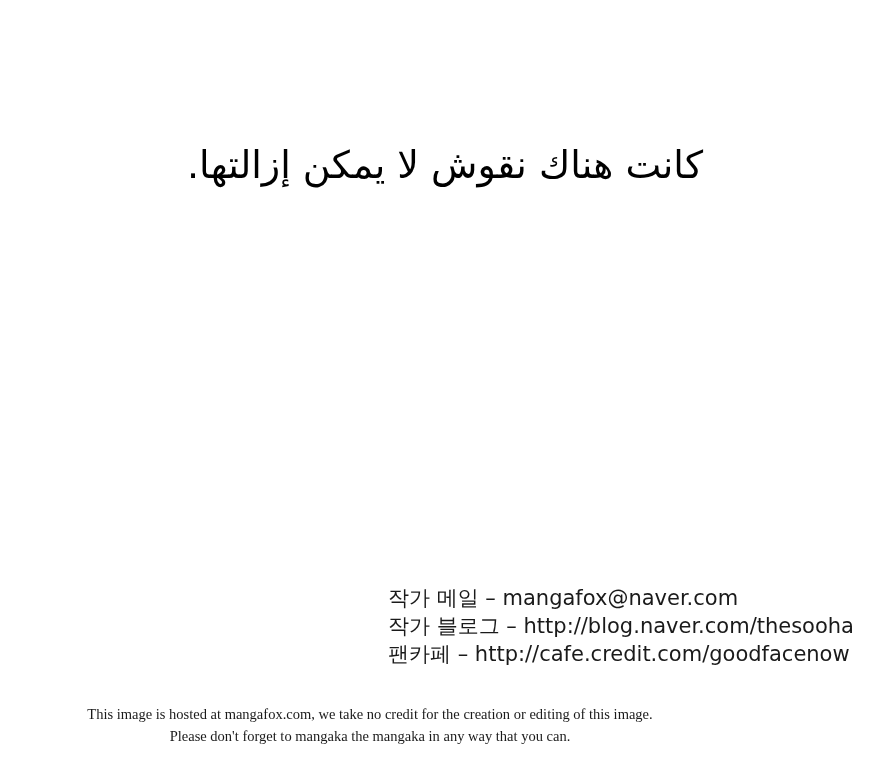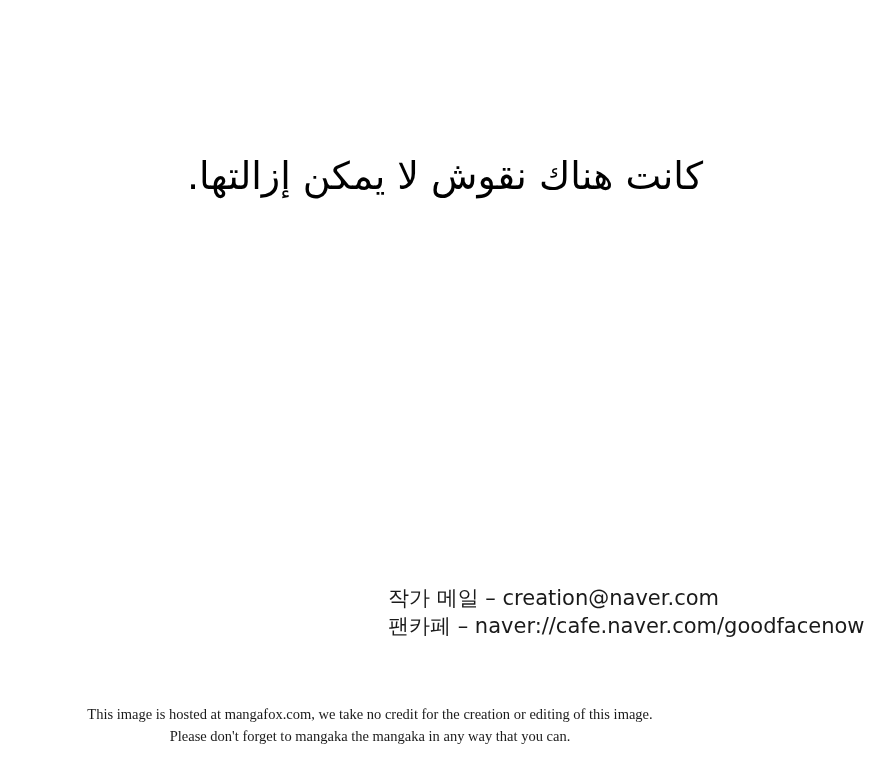--- a/index.html
+++ b/index.html
@@ -31,21 +31,20 @@
     text-align: center;
     direction: rtl;
     unicode-bidi: embed;
     font-family: "DejaVu Sans", sans-serif;
     font-size: 38px;
     line-height: 1.35;
     color: #000000;
     padding: 0 68px;
     box-sizing: border-box;
     white-space: pre-wrap;
-    margin-top: 11px;
   }
 
   
   .credits {
     position: absolute;
     left: 388px;
     top: 585px;
     width: 502px;
     font-family: "DejaVu Sans", sans-serif;
     color: #1a1a1a;
@@ -75,22 +74,23 @@
   }
 </style>
 </head>
 <body>
 
 <div class="page">
 
   <div class="arabic-block">كانت هناك نقوش لا يمكن إزالتها.</div>
 
   <div class="credits">
-    <span class="credits-line">작가 메일 – creation@naver.com</span>
-    <span class="credits-line">팬카페 – naver://cafe.naver.com/goodfacenow</span>
+    <span class="credits-line">작가 메일 – mangafox@naver.com</span>
+    <span class="credits-line">작가 블로그 – http://blog.naver.com/thesooha</span>
+    <span class="credits-line">팬카페 – http://cafe.credit.com/goodfacenow</span>
   </div>
 
   <div class="footer">
     <span class="footer-line">This image is hosted at mangafox.com, we take no credit for the creation or editing of this image.</span>
     <span class="footer-line">Please don't forget to mangaka the mangaka in any way that you can.</span>
   </div>
 
 </div>
 
 </body></html>

